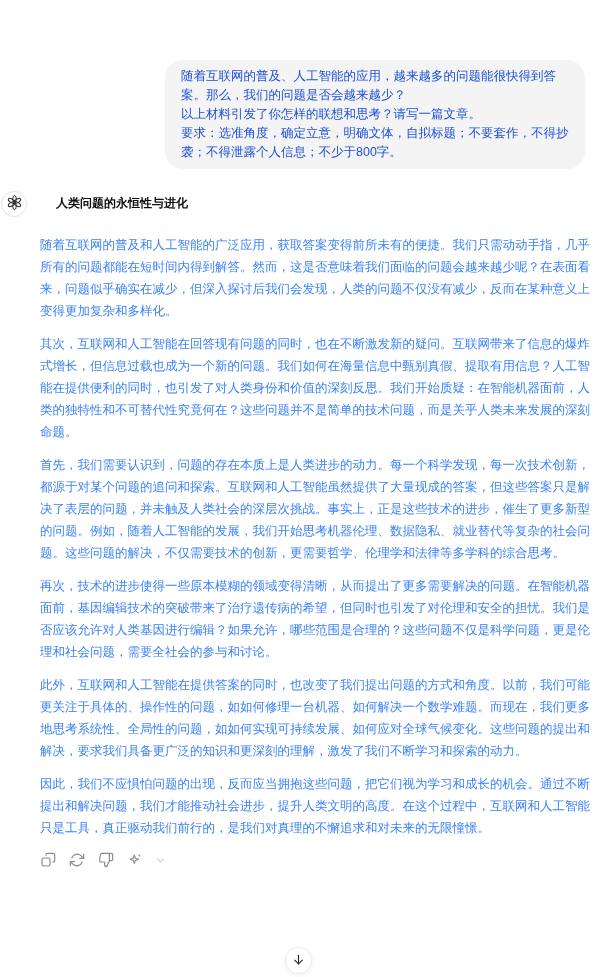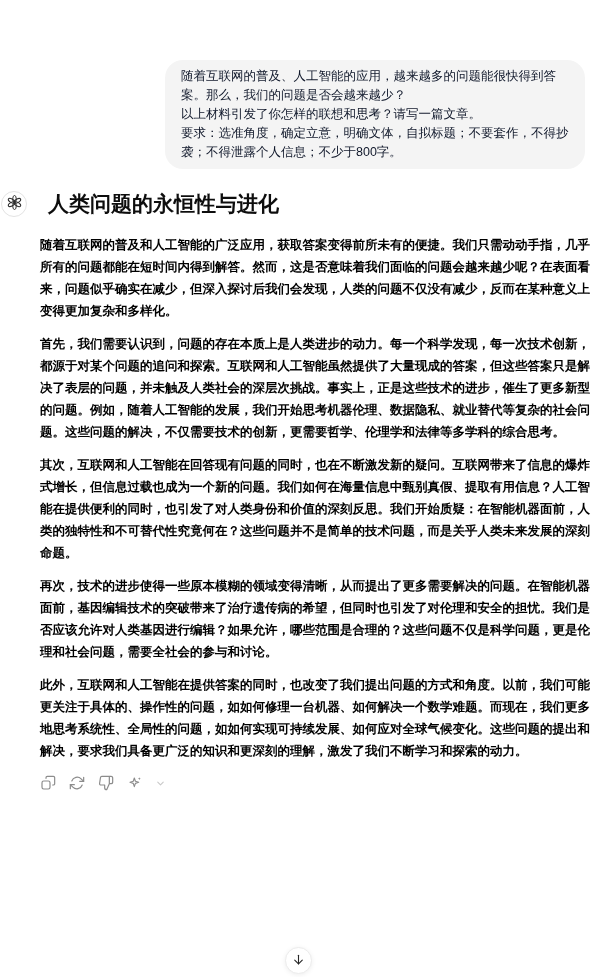--- a/index.html
+++ b/index.html
@@ -19,48 +19,47 @@
     display:flex; justify-content:flex-end;
     padding:60px 15px 0 0;
   }
   .user-bubble {
     background:#f4f4f4;
     border-radius:18px;
     padding:7px 16px;
     max-width:420px;
     font-size:12.5px;
     line-height:19px;
-    color:#0f172a;
+    color:#1d4ed8;
   }
 
   
   .assistant {
     position:relative;
     margin:22px 7px 0 40px;
   }
   .avatar {
     position:absolute; left:-39px; top:0;
     width:26px; height:26px;
     border:1px solid #e3e3e3;
     border-radius:50%;
     background:#fff;
     display:flex; align-items:center; justify-content:center;
   }
   .essay-title {
-    font-size:21px; line-height:25px;
+    font-size:12px; line-height:25px;
     font-weight:700;
-    margin:0 0 18px 8px;
+    margin:0 0 18px 16px;
     color:#0d0d0d;
   }
   .para {
     font-size:12.5px;
     line-height:22px;
     margin:0 0 11px 0;
-    color:#000000;
-    font-weight:bold;
+    color:#3b82f6;
   }
   .para:last-of-type { margin-bottom:0; }
 
   
   .toolbar {
     display:flex; align-items:center;
     gap:7px;
     margin:10px 0 0 -3px;
   }
   .icon-btn {
@@ -112,24 +111,25 @@
             <ellipse cx="12" cy="7.2" rx="2.5" ry="5.1" transform="rotate(240 12 12)"></ellipse>
             <ellipse cx="12" cy="7.2" rx="2.5" ry="5.1" transform="rotate(300 12 12)"></ellipse>
           </g>
         </svg>
       </span>
     </div>
 
     <h2 class="essay-title">人类问题的永恒性与进化</h2>
 
     <p class="para">随着互联网的普及和人工智能的广泛应用，获取答案变得前所未有的便捷。我们只需动动手指，几乎所有的问题都能在短时间内得到解答。然而，这是否意味着我们面临的问题会越来越少呢？在表面看来，问题似乎确实在减少，但深入探讨后我们会发现，人类的问题不仅没有减少，反而在某种意义上变得更加复杂和多样化。</p>
+    <p class="para">其次，互联网和人工智能在回答现有问题的同时，也在不断激发新的疑问。互联网带来了信息的爆炸式增长，但信息过载也成为一个新的问题。我们如何在海量信息中甄别真假、提取有用信息？人工智能在提供便利的同时，也引发了对人类身份和价值的深刻反思。我们开始质疑：在智能机器面前，人类的独特性和不可替代性究竟何在？这些问题并不是简单的技术问题，而是关乎人类未来发展的深刻命题。</p>
     <p class="para">首先，我们需要认识到，问题的存在本质上是人类进步的动力。每一个科学发现，每一次技术创新，都源于对某个问题的追问和探索。互联网和人工智能虽然提供了大量现成的答案，但这些答案只是解决了表层的问题，并未触及人类社会的深层次挑战。事实上，正是这些技术的进步，催生了更多新型的问题。例如，随着人工智能的发展，我们开始思考机器伦理、数据隐私、就业替代等复杂的社会问题。这些问题的解决，不仅需要技术的创新，更需要哲学、伦理学和法律等多学科的综合思考。</p>
-    <p class="para">其次，互联网和人工智能在回答现有问题的同时，也在不断激发新的疑问。互联网带来了信息的爆炸式增长，但信息过载也成为一个新的问题。我们如何在海量信息中甄别真假、提取有用信息？人工智能在提供便利的同时，也引发了对人类身份和价值的深刻反思。我们开始质疑：在智能机器面前，人类的独特性和不可替代性究竟何在？这些问题并不是简单的技术问题，而是关乎人类未来发展的深刻命题。</p>
     <p class="para">再次，技术的进步使得一些原本模糊的领域变得清晰，从而提出了更多需要解决的问题。在智能机器面前，基因编辑技术的突破带来了治疗遗传病的希望，但同时也引发了对伦理和安全的担忧。我们是否应该允许对人类基因进行编辑？如果允许，哪些范围是合理的？这些问题不仅是科学问题，更是伦理和社会问题，需要全社会的参与和讨论。</p>
     <p class="para">此外，互联网和人工智能在提供答案的同时，也改变了我们提出问题的方式和角度。以前，我们可能更关注于具体的、操作性的问题，如如何修理一台机器、如何解决一个数学难题。而现在，我们更多地思考系统性、全局性的问题，如如何实现可持续发展、如何应对全球气候变化。这些问题的提出和解决，要求我们具备更广泛的知识和更深刻的理解，激发了我们不断学习和探索的动力。</p>
+    <p class="para">因此，我们不应惧怕问题的出现，反而应当拥抱这些问题，把它们视为学习和成长的机会。通过不断提出和解决问题，我们才能推动社会进步，提升人类文明的高度。在这个过程中，互联网和人工智能只是工具，真正驱动我们前行的，是我们对真理的不懈追求和对未来的无限憧憬。</p>
 
     <div class="toolbar">
 
       <button class="icon-btn">
         <span>
           <svg width="16" height="16" viewBox="0 0 24 24" fill="none" stroke="currentColor" stroke-width="1.8" stroke-linecap="round" stroke-linejoin="round">
             <g transform="translate(24,0) scale(-1,1)">
               <rect x="9" y="9" width="12" height="12" rx="2.5"></rect>
               <path d="M5 15H4a2 2 0 0 1-2-2V4a2 2 0 0 1 2-2h9a2 2 0 0 1 2 2v1"></path>
             </g>

